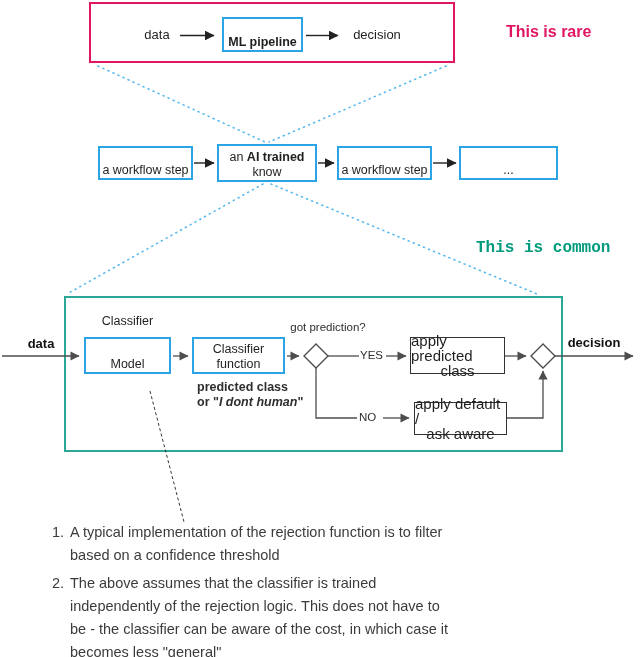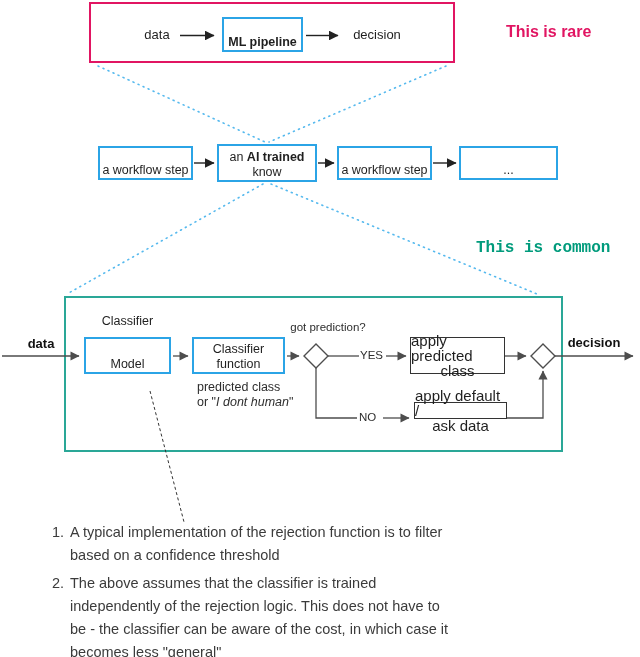--- a/index.html
+++ b/index.html
@@ -78,37 +78,37 @@
     <div class="abs box-blue" style="left:84px;top:337px;width:87px;height:37px;gap:28px;">
       <span>Classifier</span>
       <span>Model</span>
     </div>
 
     <div class="abs box-blue" style="left:192px;top:337px;width:93px;height:37px;">
       <span>Classifier</span>
       <span>function</span>
     </div>
 
-    <div class="abs note-under" style="left:197px;top:380px;width:110px;">
+    <div class="abs note-under" style="left:197px;top:380px;width:110px;font-weight:bold;">
       <span>predicted class</span><br>
       <span><span>or "</span><i>I dont human</i><span>"</span></span>
     </div>
 
     <div class="abs small-lbl" style="left:288px;top:321px;width:80px;text-align:center;">got prediction?</div>
     <div class="abs small-lbl" style="left:360px;top:349px;width:24px;">YES</div>
     <div class="abs small-lbl" style="left:359px;top:411px;width:24px;">NO</div>
 
     <div class="abs box-black" style="left:410px;top:337px;width:95px;height:37px;">
       <span>apply predicted</span>
       <span>class</span>
     </div>
 
-    <div class="abs box-black" style="left:414px;top:402px;width:93px;height:17px;">
+    <div class="abs box-black" style="left:414px;top:402px;width:93px;height:33px;">
       <span>apply default /</span>
-      <span>ask data</span>
+      <span>ask aware</span>
     </div>
 
     <div class="abs lbl-bold" style="left:567px;top:335px;width:54px;">decision</div>
 
     <div class="notes">
       <div class="note-row">
         <span class="note-num">1.</span>
         <span class="note-text">A typical implementation of the rejection function is to filter
 based on a confidence threshold</span>
       </div>

